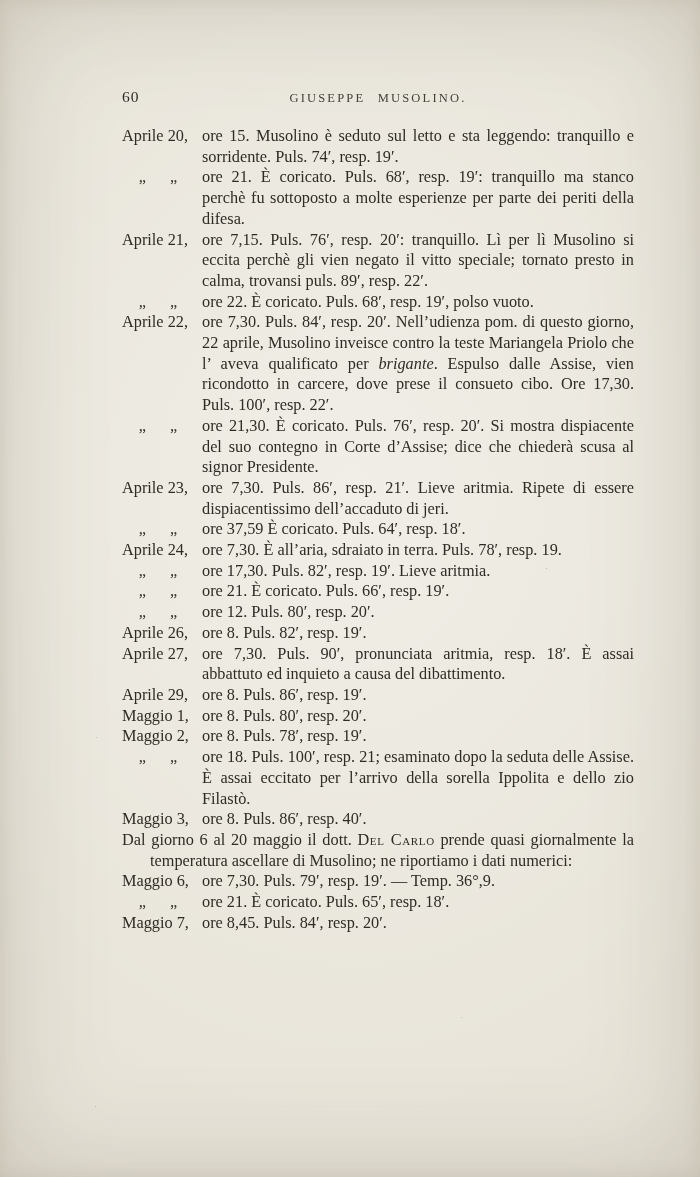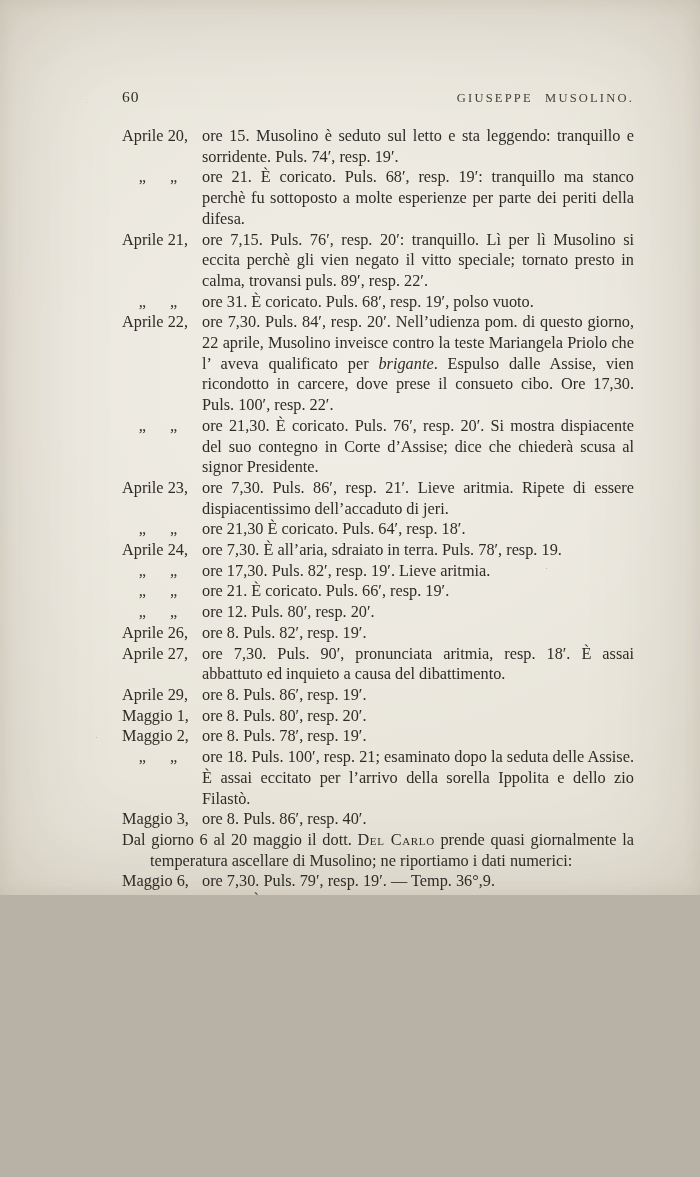--- a/index.html
+++ b/index.html
@@ -1,21 +1,21 @@
 <!DOCTYPE html>
 <html style="--paper: #e8e4d9; --ink: #2f2c26;"><head>
 <meta charset="utf-8">
 <style>
   html, body { margin: 0; padding: 0; }
   body { background: #b8b2a6; }
 
   .page {
     position: relative;
     width: 700px;
-    height: 895px;
+    height: 1177px;
     margin: 0 auto;
     background:
       radial-gradient(ellipse 130% 95% at 50% 42%, rgba(255,255,255,0.38) 0%, rgba(255,255,255,0) 58%),
       var(--paper, #e8e4d9);
     box-shadow:
       inset 0 0 110px rgba(99, 86, 62, 0.22),
       inset 0 0 18px rgba(99, 86, 62, 0.10);
     font-family: "Liberation Serif", "DejaVu Serif", serif;
     color: var(--ink, #2f2c26);
     overflow: hidden;
@@ -29,21 +29,21 @@
     height: 22px;
   }
   .page-number {
     position: absolute;
     left: 0;
     top: 0;
     font-size: 15.5px;
     letter-spacing: 1px;
   }
   .running-header {
-    text-align: right;
+    text-align: center;
     font-size: 12.5px;
     letter-spacing: 2.2px;
     word-spacing: 7px;
     color: #45413a;
     padding-top: 3px;
     font-family: Liberation Serif, serif;
   }
 
   .entries {
     position: absolute;
@@ -102,25 +102,25 @@
 
   <div class="header-row">
     <span class="page-number">60</span>
     <div class="running-header">GIUSEPPE MUSOLINO.</div>
   </div>
 
   <div class="entries">
       <p><span class="label">Aprile 20,</span><span>ore 15. Musolino è seduto sul letto e sta leggendo: tranquillo e sorridente. Puls. 74′, resp. 19′.</span></p>
       <p><span class="label ditto">„ „</span><span>ore 21. È coricato. Puls. 68′, resp. 19′: tranquillo ma stanco perchè fu sottoposto a molte esperienze per parte dei periti della difesa.</span></p>
       <p><span class="label">Aprile 21,</span><span>ore 7,15. Puls. 76′, resp. 20′: tranquillo. Lì per lì Musolino si eccita perchè gli vien negato il vitto speciale; tornato presto in calma, trovansi puls. 89′, resp. 22′.</span></p>
-      <p><span class="label ditto">„ „</span><span>ore 31. È coricato. Puls. 68′, resp. 19′, polso vuoto.</span></p>
+      <p><span class="label ditto">„ „</span><span>ore 22. È coricato. Puls. 68′, resp. 19′, polso vuoto.</span></p>
       <p><span class="label">Aprile 22,</span><span>ore 7,30. Puls. 84′, resp. 20′. Nell’udienza pom. di questo giorno, 22 aprile, Musolino inveisce contro la teste Mariangela Priolo che l’ aveva qualificato per </span><span class="italic">brigante</span><span>. Espulso dalle Assise, vien ricondotto in carcere, dove prese il consueto cibo. Ore 17,30. Puls. 100′, resp. 22′.</span></p>
       <p><span class="label ditto">„ „</span><span>ore 21,30. È coricato. Puls. 76′, resp. 20′. Si mostra dispiacente del suo contegno in Corte d’Assise; dice che chiederà scusa al signor Presidente.</span></p>
       <p><span class="label">Aprile 23,</span><span>ore 7,30. Puls. 86′, resp. 21′. Lieve aritmia. Ripete di essere dispiacentissimo dell’accaduto di jeri.</span></p>
-      <p><span class="label ditto">„ „</span><span>ore 21,30 È coricato. Puls. 64′, resp. 18′.</span></p>
+      <p><span class="label ditto">„ „</span><span>ore 37,59 È coricato. Puls. 64′, resp. 18′.</span></p>
       <p><span class="label">Aprile 24,</span><span>ore 7,30. È all’aria, sdraiato in terra. Puls. 78′, resp. 19.</span></p>
       <p><span class="label ditto">„ „</span><span>ore 17,30. Puls. 82′, resp. 19′. Lieve aritmia.</span></p>
       <p><span class="label ditto">„ „</span><span>ore 21. È coricato. Puls. 66′, resp. 19′.</span></p>
       <p><span class="label ditto">„ „</span><span>ore 12. Puls. 80′, resp. 20′.</span></p>
       <p><span class="label">Aprile 26,</span><span>ore 8. Puls. 82′, resp. 19′.</span></p>
       <p><span class="label">Aprile 27,</span><span>ore 7,30. Puls. 90′, pronunciata aritmia, resp. 18′. È assai abbattuto ed inquieto a causa del dibattimento.</span></p>
       <p><span class="label">Aprile 29,</span><span>ore 8. Puls. 86′, resp. 19′.</span></p>
       <p><span class="label">Maggio 1,</span><span>ore 8. Puls. 80′, resp. 20′.</span></p>
       <p><span class="label">Maggio 2,</span><span>ore 8. Puls. 78′, resp. 19′.</span></p>
       <p><span class="label ditto">„ „</span><span>ore 18. Puls. 100′, resp. 21; esaminato dopo la seduta delle Assise. È assai eccitato per l’arrivo della sorella Ippolita e dello zio Filastò.</span></p>

